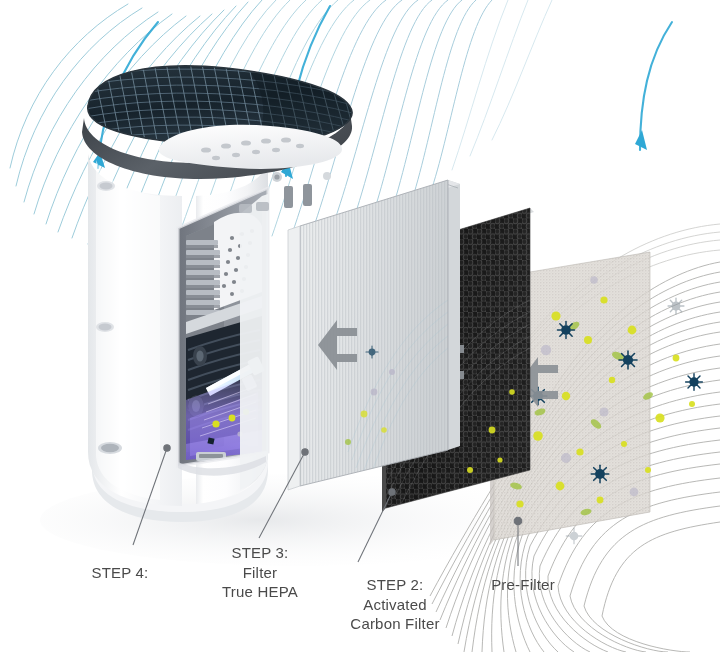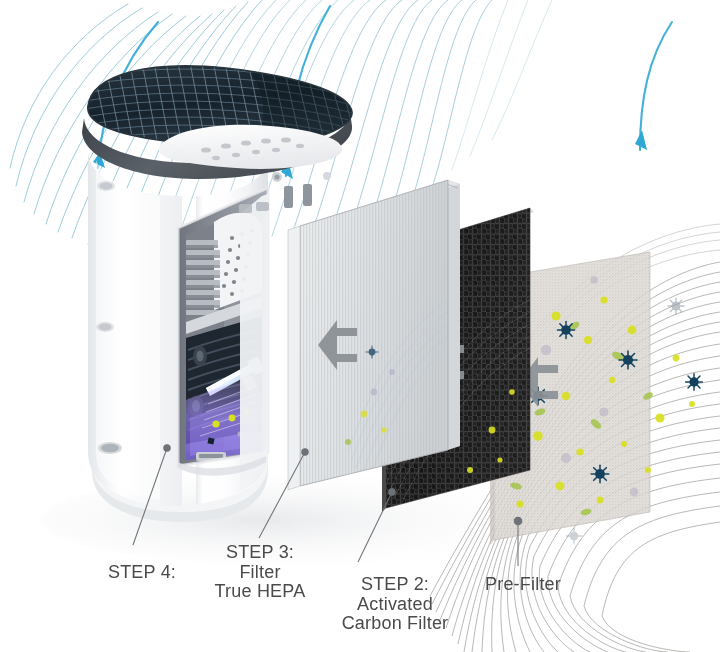--- a/index.html
+++ b/index.html
@@ -2,21 +2,21 @@
 <html><head>
 <meta charset="utf-8">
 <title>Air Purifier Filtration Diagram</title>
 <style>
   html,body{margin:0;padding:0;background:#ffffff;}
   body{width:720px;height:652px;overflow:hidden;
        font-family:"Liberation Sans","DejaVu Sans",sans-serif;}
   #stage{position:relative;width:720px;height:652px;background:#ffffff;}
   #stage svg.layer{position:absolute;left:0;top:0;width:720px;height:652px;}
   .lbl{position:absolute;text-align:center;color:#4a4a4a;
-       font-size:18px;line-height:19.5px;letter-spacing:.2px;
+       font-size:15px;line-height:19.5px;letter-spacing:.2px;
        font-family:"Liberation Sans","DejaVu Sans",sans-serif;white-space:nowrap;}
   .lbl span{display:block;}
 </style>
 </head>
 <body>
 
 <div id="stage">
 
   <svg class="layer" viewBox="0 0 720 652">
     <defs>
@@ -648,21 +648,21 @@
         <circle cx="392" cy="492" r="3.2"></circle>
         <line x1="392" y1="492" x2="358" y2="562"></line>
       </g>
       <g>
         <circle cx="518" cy="521" r="3.8"></circle>
         <line x1="518" y1="521" x2="518" y2="566"></line>
       </g>
     </g>
   </svg>
 
-  <div class="lbl" style="left:82px;top:563px;width:120px;">
+  <div class="lbl" style="left:60px;top:563px;width:120px;">
     <span>STEP 4:</span>
   </div>
 
   <div class="lbl" style="left:195px;top:543px;width:130px;">
     <span>STEP 3:</span>
     <span>Filter</span>
     <span>True HEPA</span>
   </div>
 
   <div class="lbl" style="left:325px;top:575px;width:140px;">

